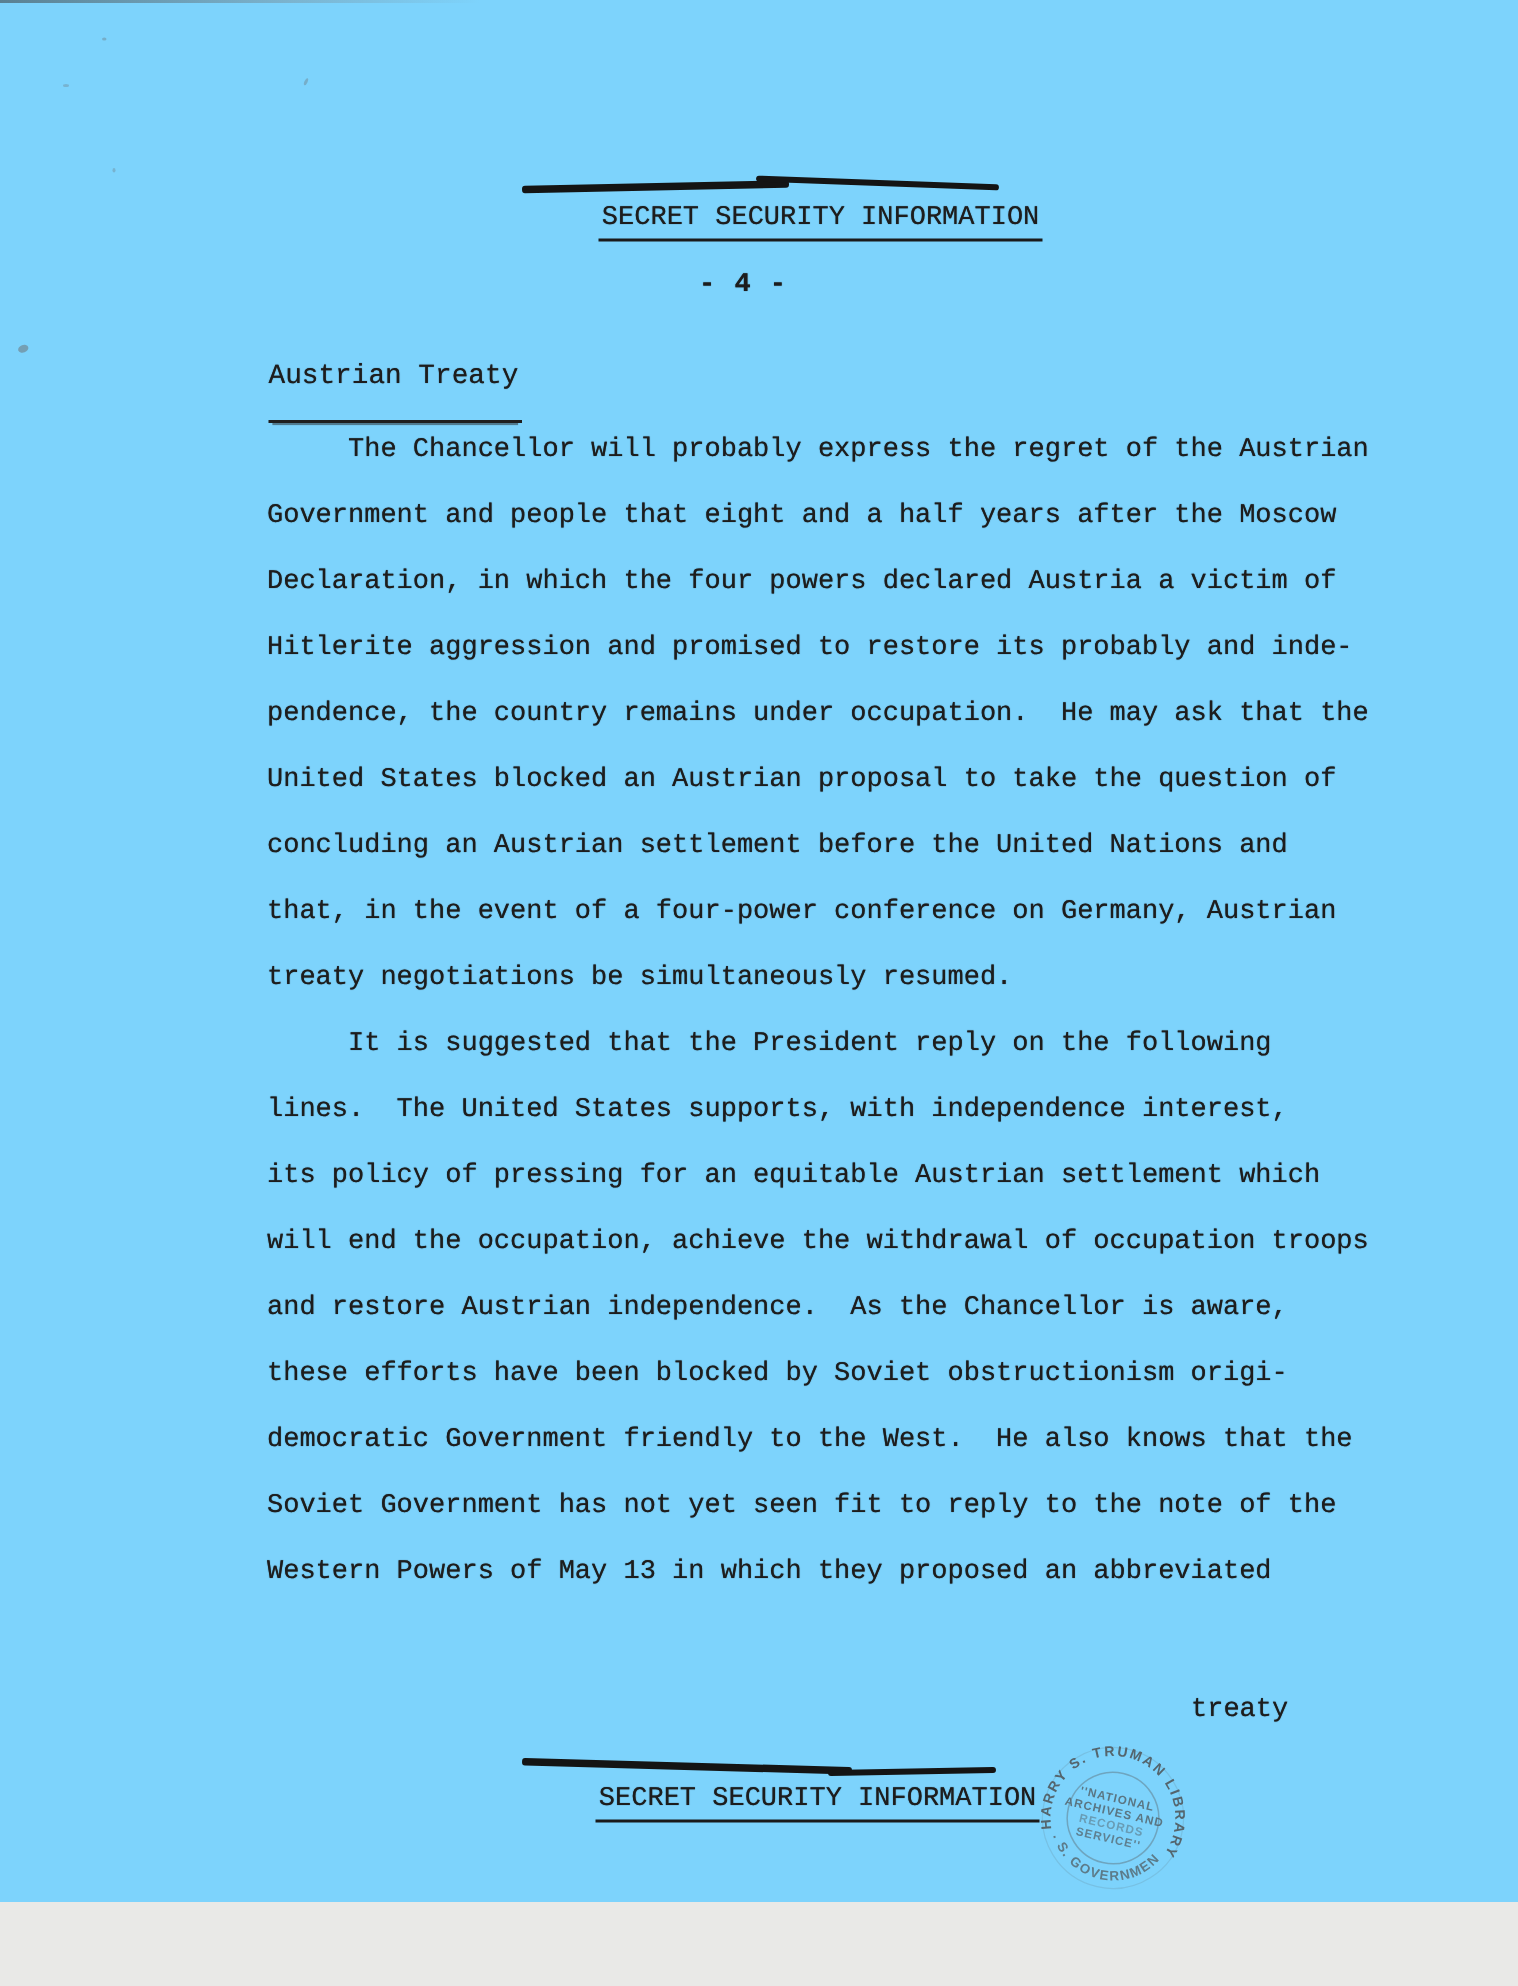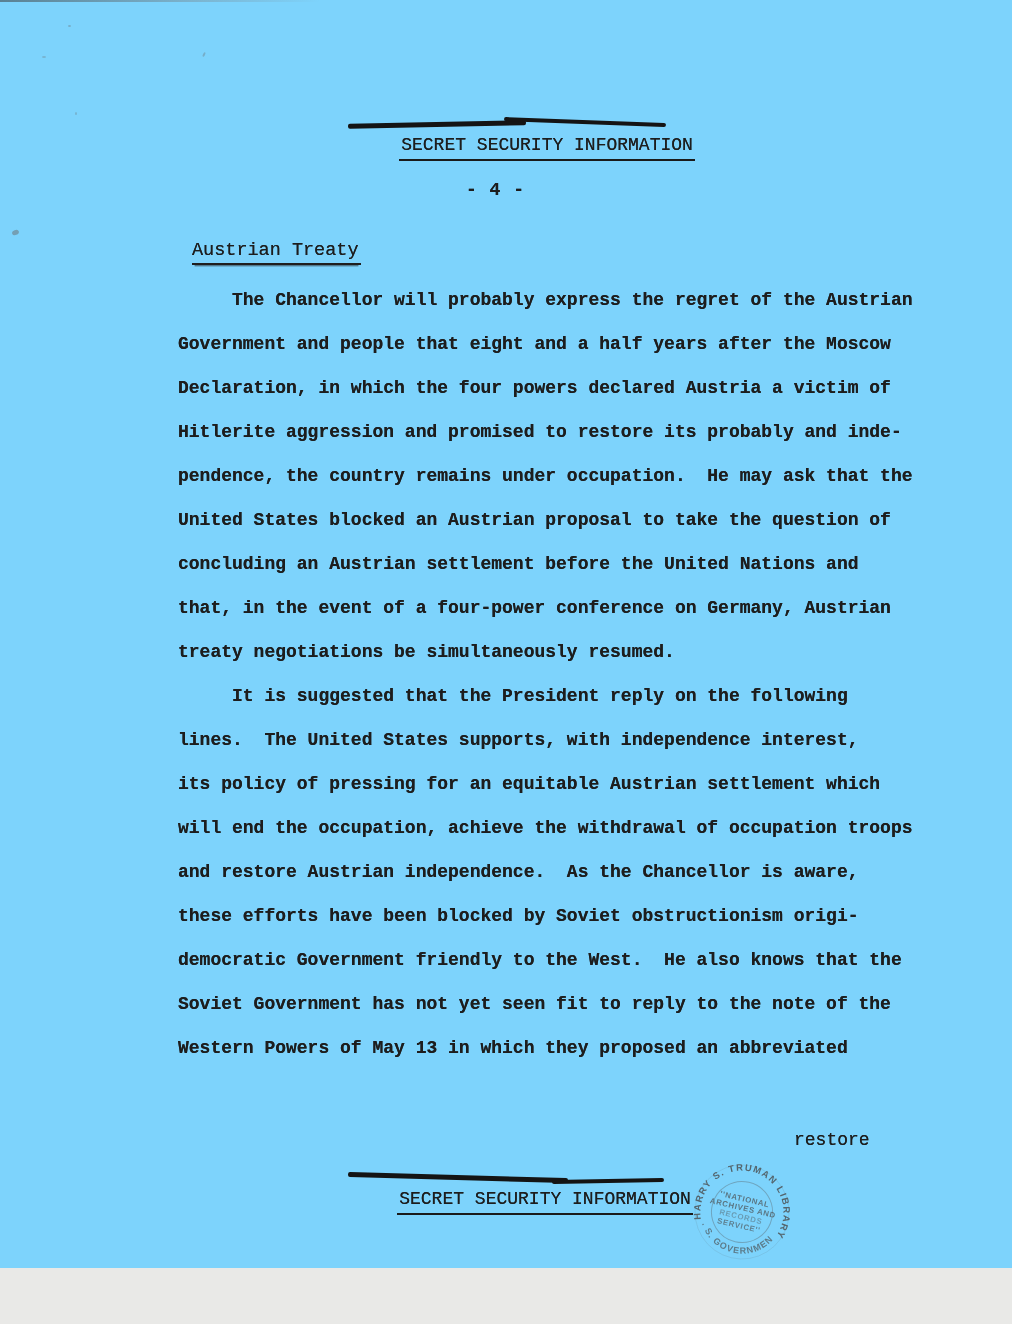--- a/index.html
+++ b/index.html
@@ -39,31 +39,31 @@
   .header-class .s2 { left: 148px; top: 8px;  width: 162px; height: 4px;   transform: rotate(2.1deg); }
   .footer-class { left: 354px; top: 1166px; }
   .footer-class .s1 { left: -6px;  top: 9px;  width: 220px; height: 5px; transform: rotate(1.6deg); }
   .footer-class .s2 { left: 198px; top: 13px; width: 112px; height: 4px; transform: rotate(-1deg); }
 
   .page-number {
     position: absolute; left: 466px; top: 180px;
     font-size: 18px; font-weight: bold; letter-spacing: 1px; white-space: pre;
   }
   .heading {
-    position: absolute; left: 192px; top: 240px;
+    position: absolute; left: 179px; top: 240px;
     font-size: 18.5px; white-space: pre;
-    padding: 0 2px 2px 0;
+    padding: 0 2px 19px 0;
     border-bottom: 2.3px solid #1f1f1f;
     box-shadow: 0 4px 0 -2.6px rgba(35,35,35,0.5);
   }
   .body-text {
     position: absolute; left: 178px; top: 278px;
     width: 790px; font-size: 18px;
   }
-  .line { white-space: pre; height: 44px; line-height: 44px; font-weight: bold; }
+  .line { white-space: pre; height: 44px; line-height: 44px; }
   .continuation {
     position: absolute; left: 794px; top: 1118px;
     font-size: 18px; height: 44px; line-height: 44px; white-space: pre;
   }
 
   
   .stamp {
     position: absolute; left: 678px; top: 1148px;
     width: 128px; height: 128px;
     opacity: 0.8;
@@ -122,21 +122,21 @@
     <div class="line">lines.  The United States supports, with independence interest,</div>
     <div class="line">its policy of pressing for an equitable Austrian settlement which</div>
     <div class="line">will end the occupation, achieve the withdrawal of occupation troops</div>
     <div class="line">and restore Austrian independence.  As the Chancellor is aware,</div>
     <div class="line">these efforts have been blocked by Soviet obstructionism origi-</div>
     <div class="line">democratic Government friendly to the West.  He also knows that the</div>
     <div class="line">Soviet Government has not yet seen fit to reply to the note of the</div>
     <div class="line">Western Powers of May 13 in which they proposed an abbreviated</div>
   </div>
 
-  <div class="continuation tw">restore</div>
+  <div class="continuation tw">treaty</div>
 
   <div class="classification footer-class tw">
     <span class="ctext">SECRET SECURITY INFORMATION</span>
     <span class="strike s1"></span>
     <span class="strike s2"></span>
   </div>
 
   <svg class="stamp" viewBox="-64 -64 128 128" aria-hidden="true">
     <defs>
       <path id="arcTop" d="M -39.4,13.5 A 41.6,41.6 0 1 1 39.4,13.5"></path>

